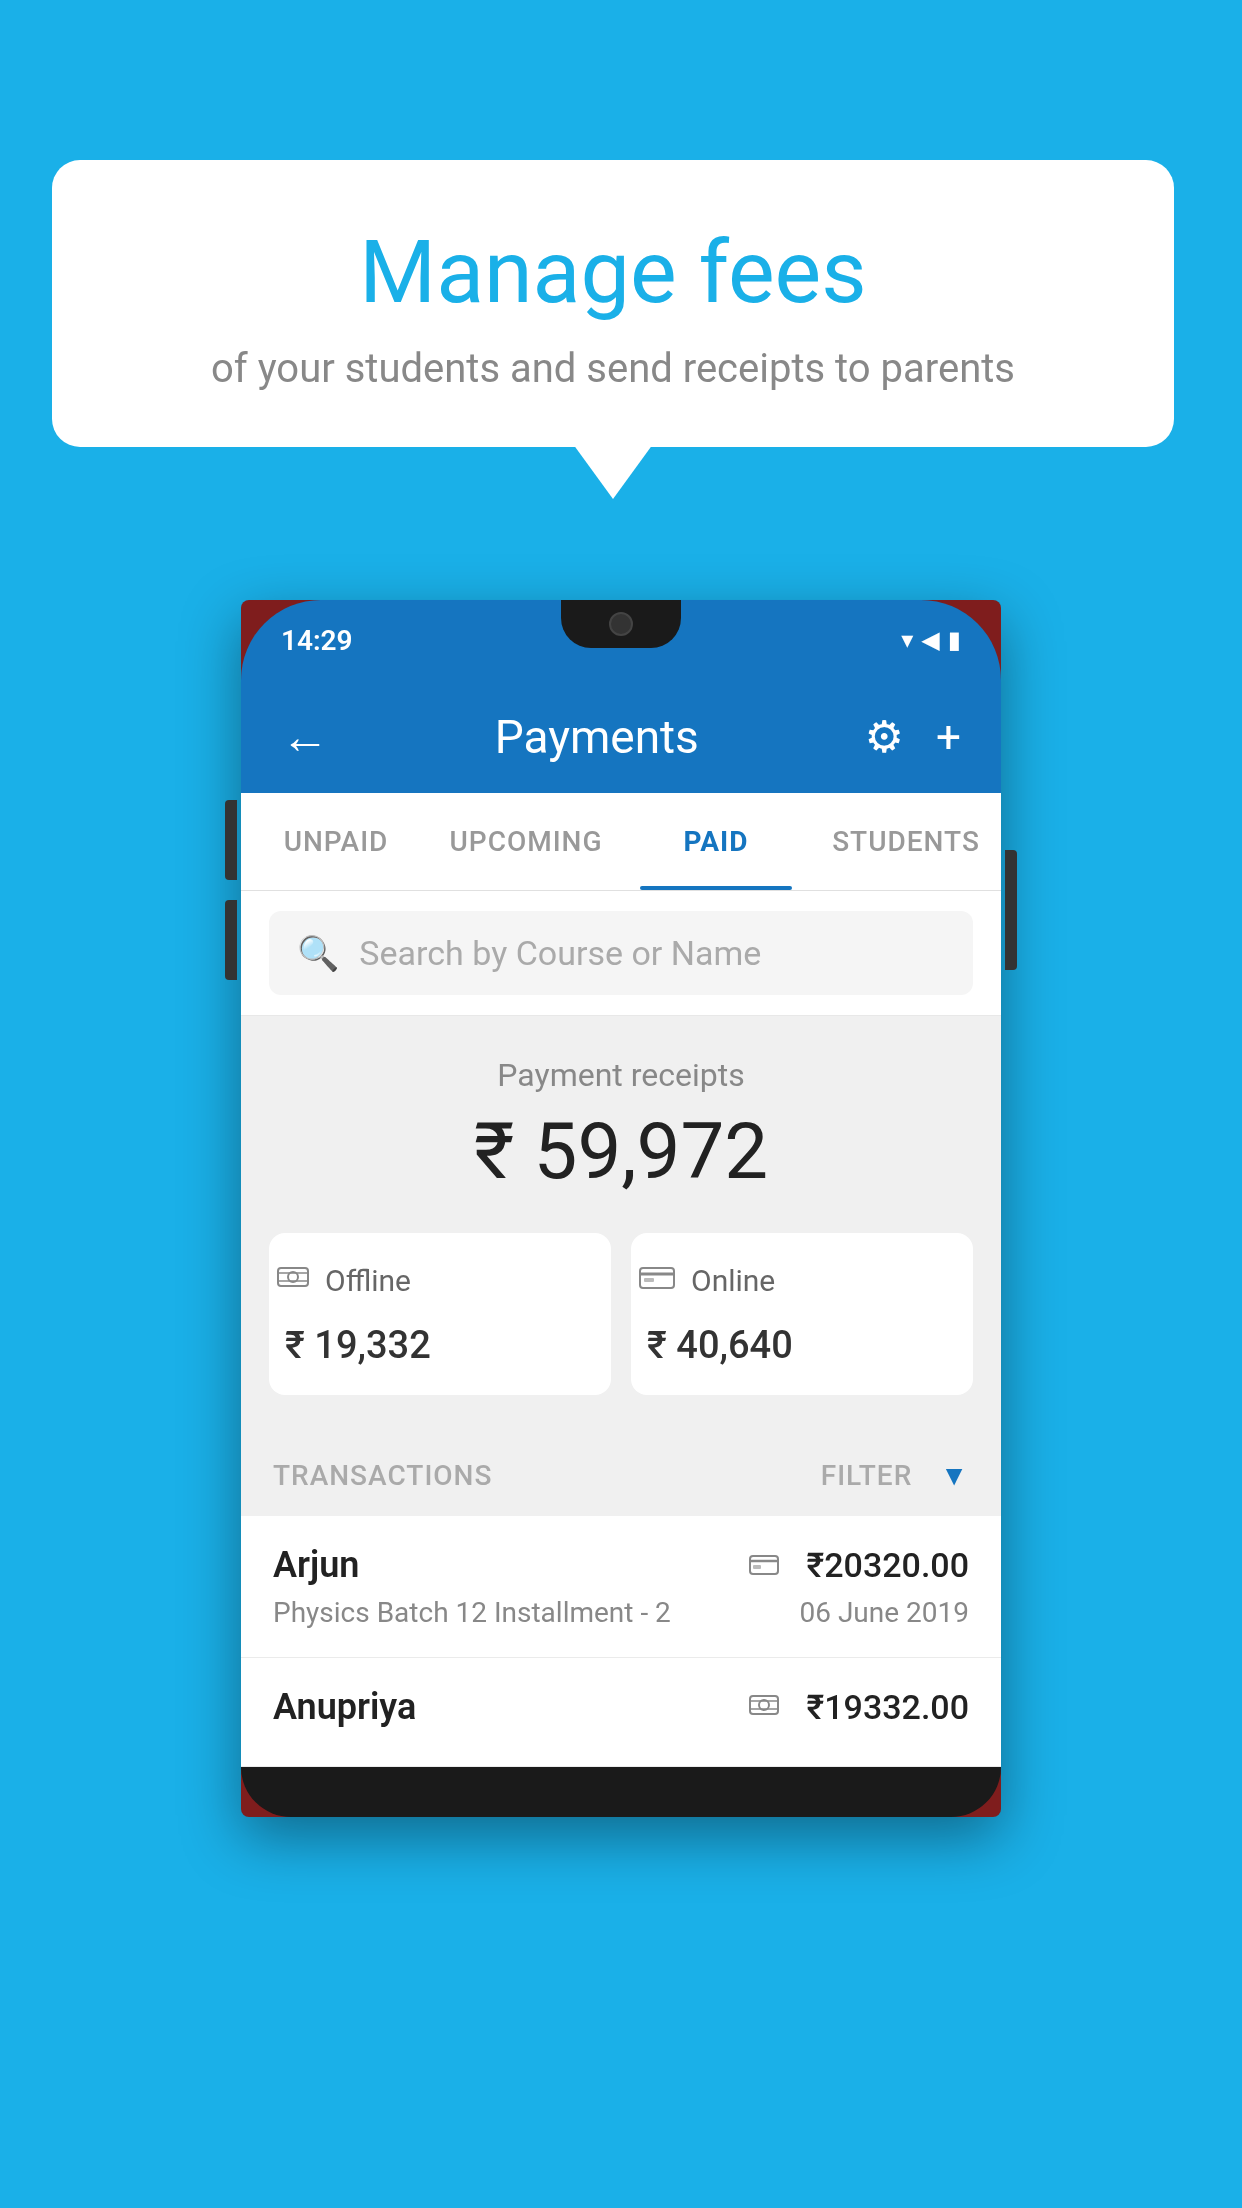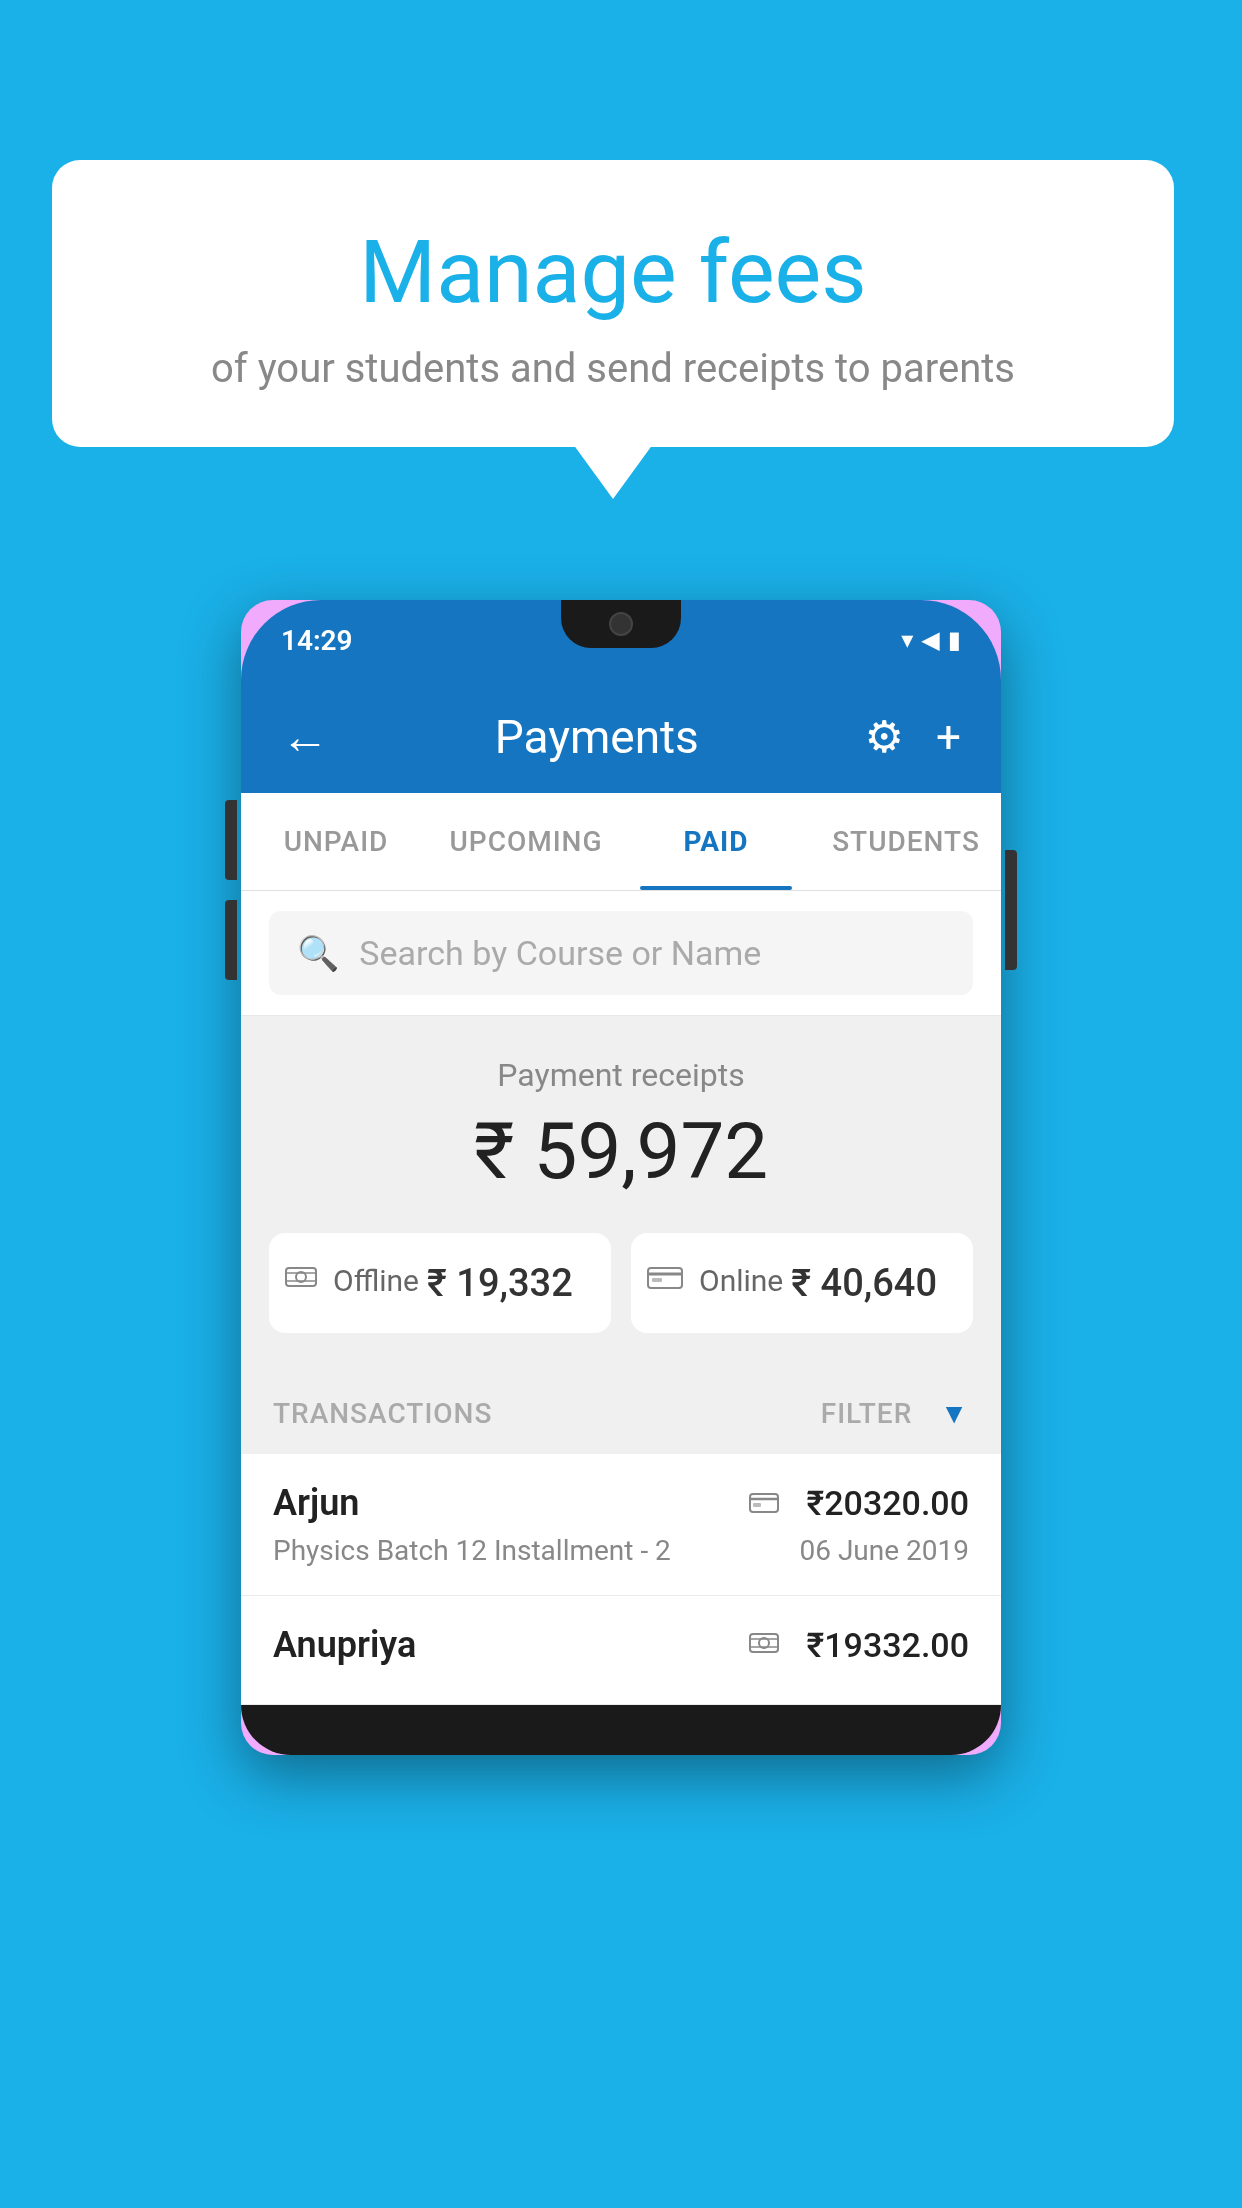--- a/index.html
+++ b/index.html
@@ -51,22 +51,22 @@
       font-weight: 400;
     }
 
     
     .phone-frame {
       position: absolute;
       top: 600px;
       left: 50%;
       transform: translateX(-50%);
       width: 760px;
-      background: #f0abfc;
-      border-radius: 32px;
+      background: #7f1d1d;
+      border-radius: 8px;
       padding: 0;
       box-shadow: 0 20px 60px rgba(0,0,0,0.4);
     }
 
     
     .phone-top {
       background: #1575c0;
       border-top-left-radius: 80px;
       border-top-right-radius: 80px;
       height: 80px;
@@ -246,25 +246,25 @@
 
     .payment-cards {
       display: flex;
       gap: 20px;
     }
 
     .payment-card {
       flex: 1;
       background: white;
       border-radius: 16px;
-      padding: 28px 16px;
-      display: flex;
-      flex-direction: row;
+      padding: 28px 8px;
+      display: flex;
+      flex-direction: column;
       align-items: flex-start;
-      gap: 0;
+      gap: 24px;
     }
 
     .payment-card .card-row {
       display: flex;
       align-items: center;
       gap: 16px;
     }
 
     .payment-card .card-icon {
       color: #888;

